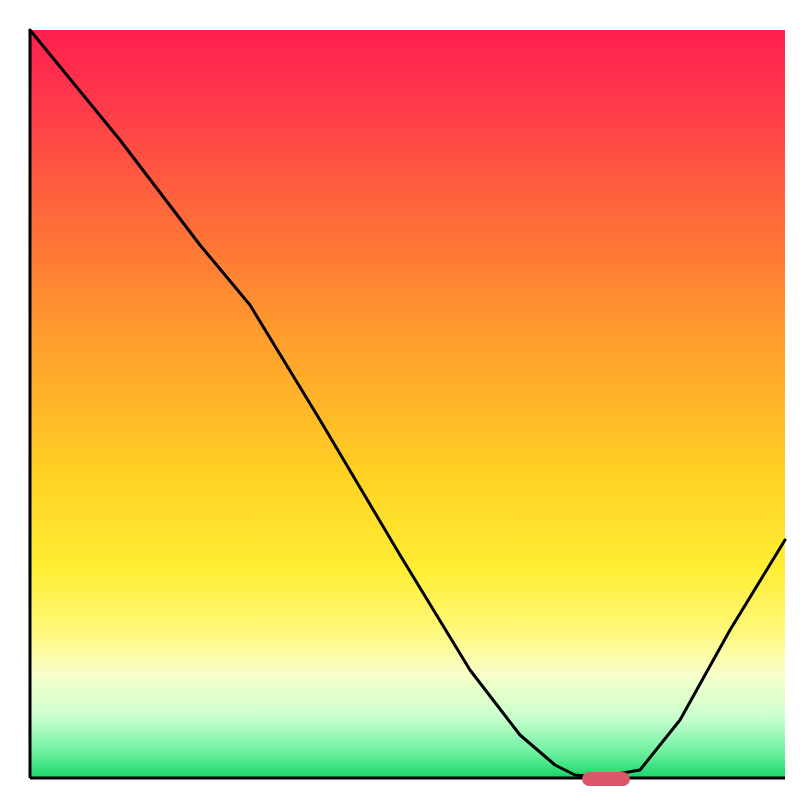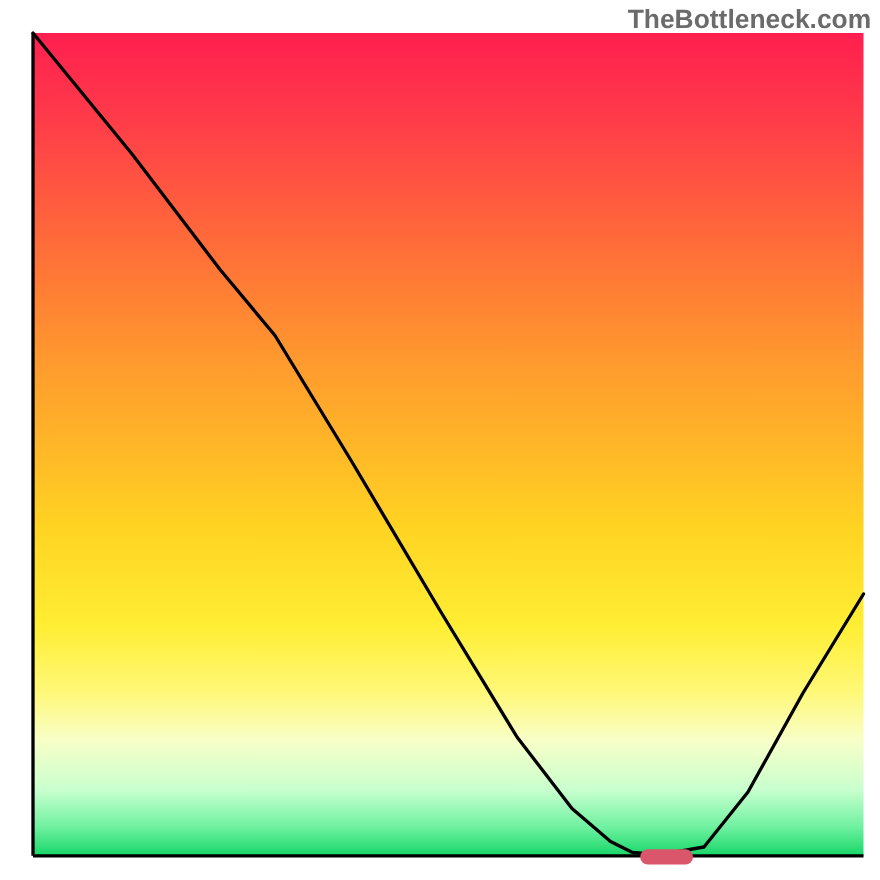--- a/index.html
+++ b/index.html
@@ -26,21 +26,20 @@
   }
   svg {
     display: block;
   }
 </style>
 </head>
 <body>
 
 <div class="canvas">
 
-  <div class="watermark">TheBottleneck.com</div>
 
   <svg width="800" height="800" viewBox="0 0 800 800">
     <defs>
       <linearGradient id="bg-grad" x1="0" y1="0" x2="0" y2="1">
       <stop offset="0%" stop-color="#ff1f4f"></stop>
           <stop offset="10%" stop-color="#ff3a4a"></stop>
           <stop offset="20%" stop-color="#ff5a3f"></stop>
           <stop offset="30%" stop-color="#ff7a35"></stop>
           <stop offset="40%" stop-color="#ff9a2e"></stop>
           <stop offset="50%" stop-color="#ffb628"></stop>

